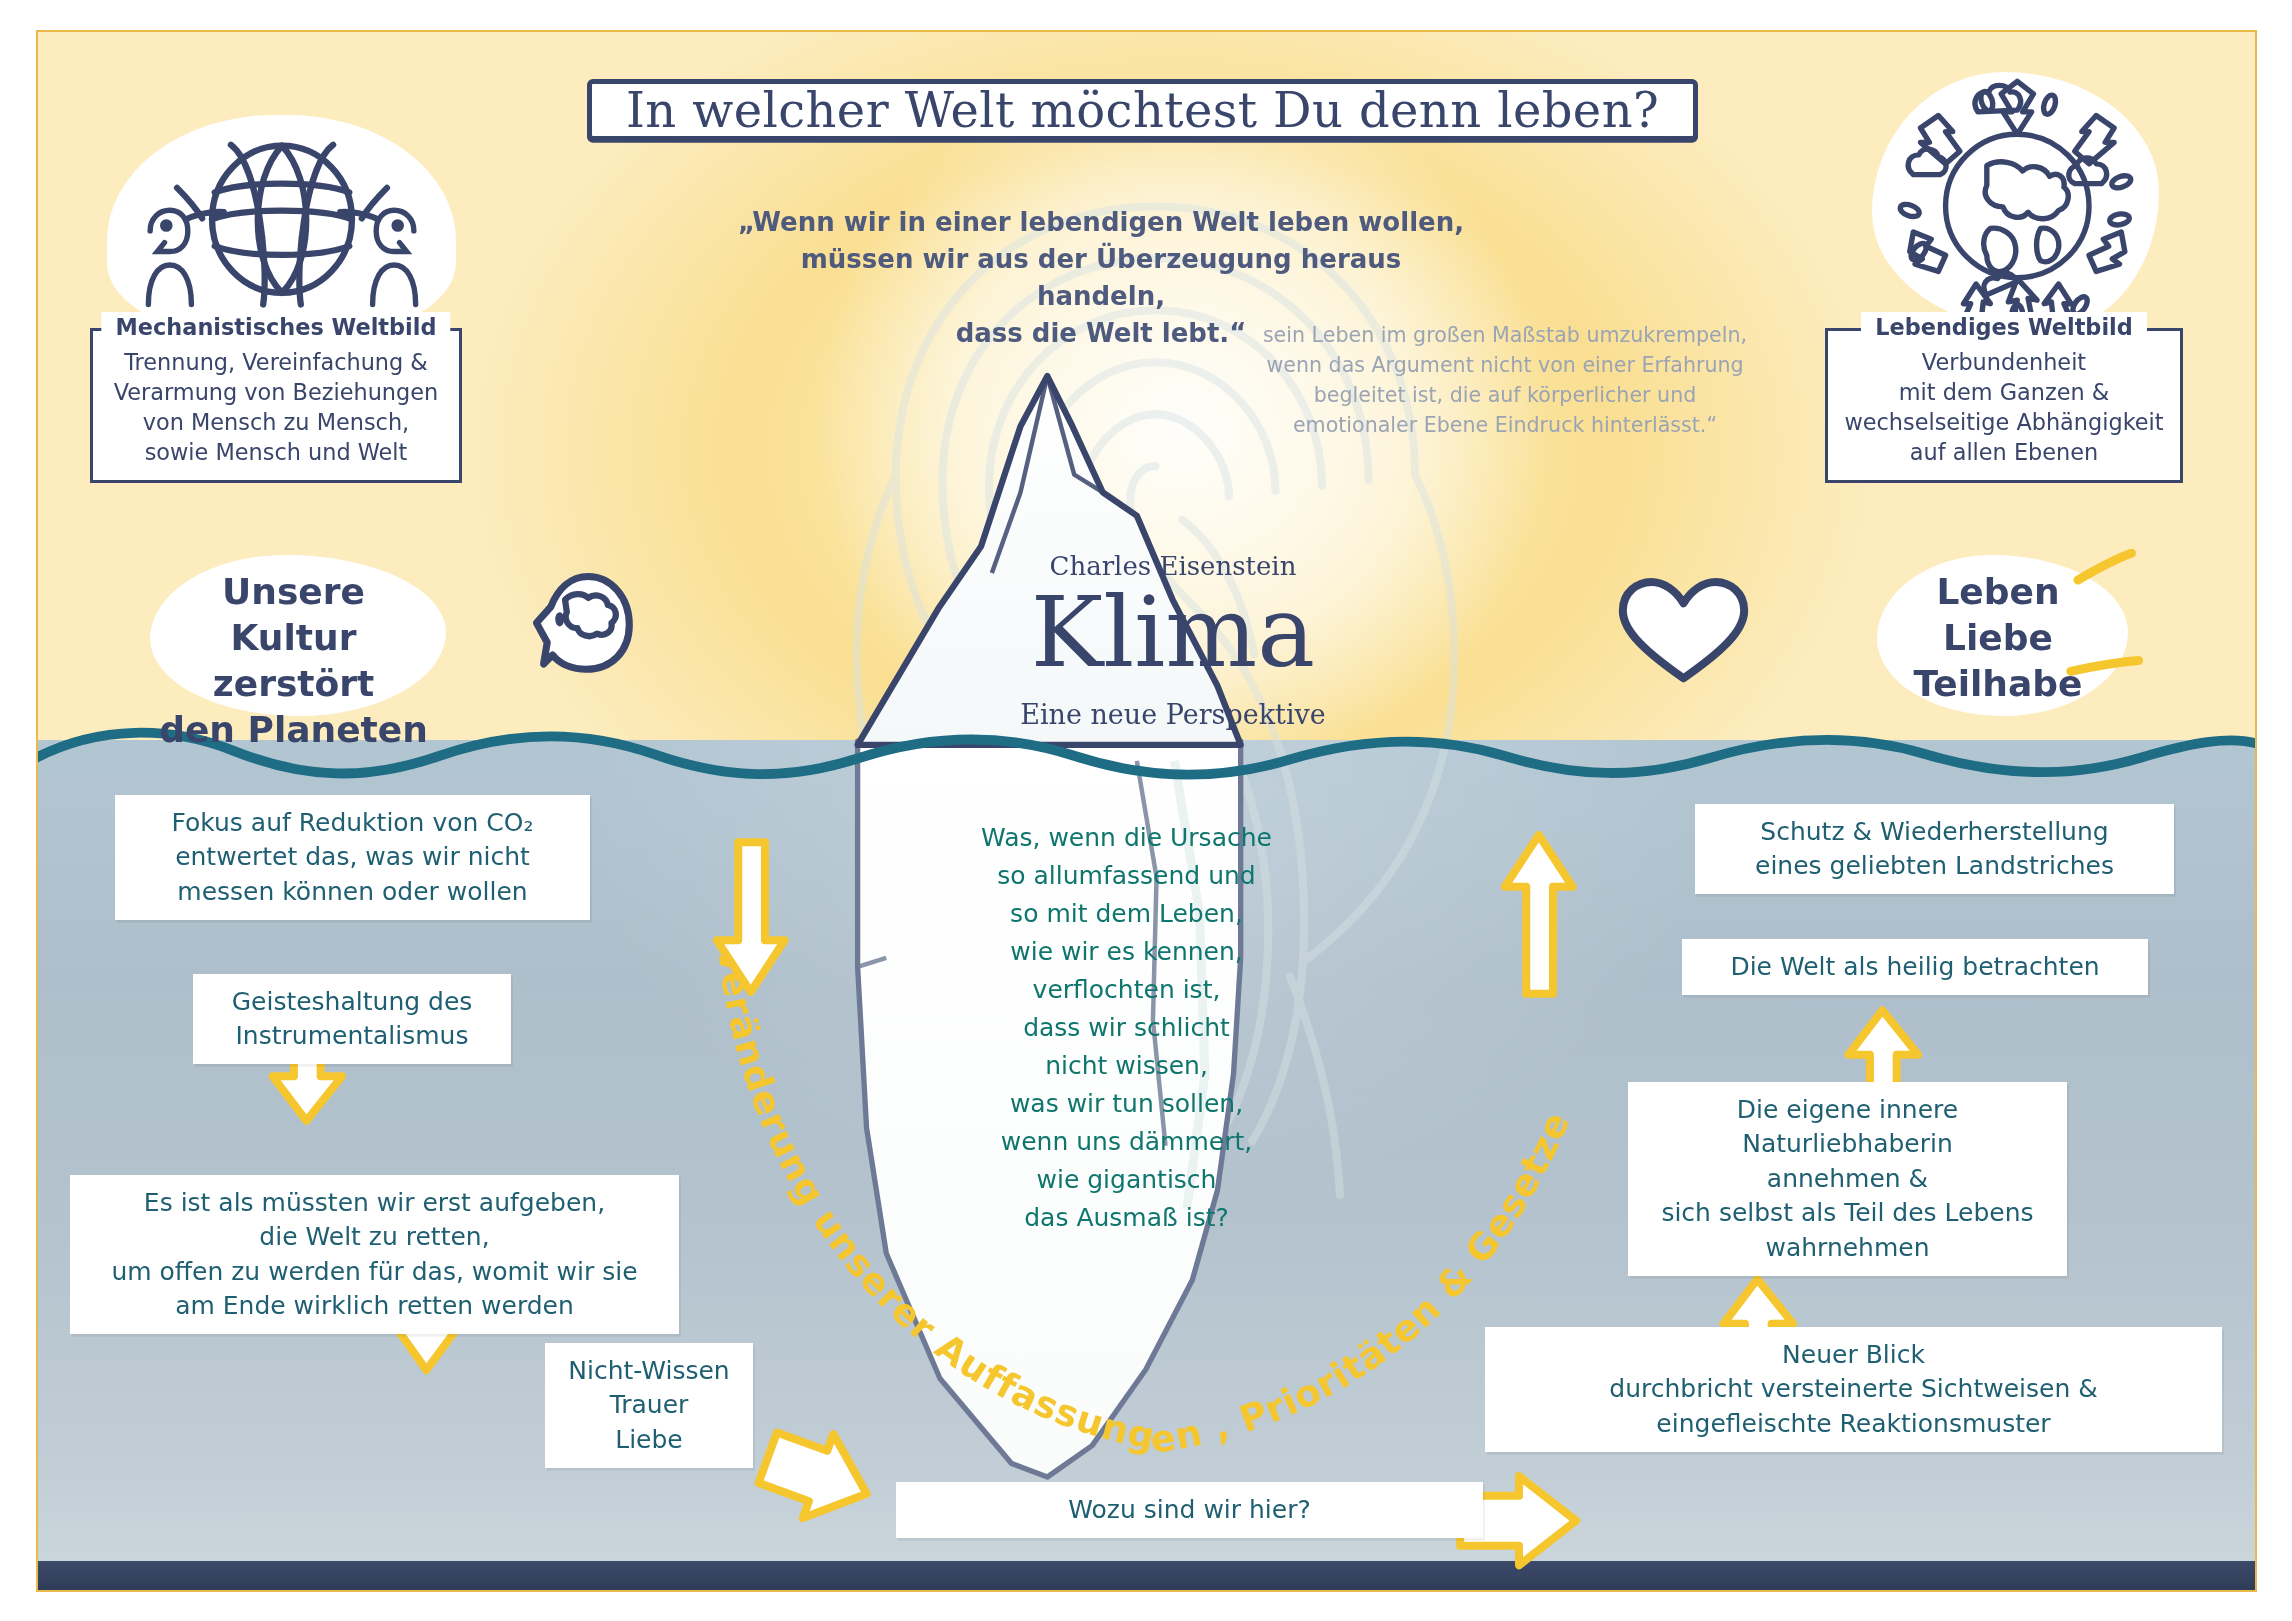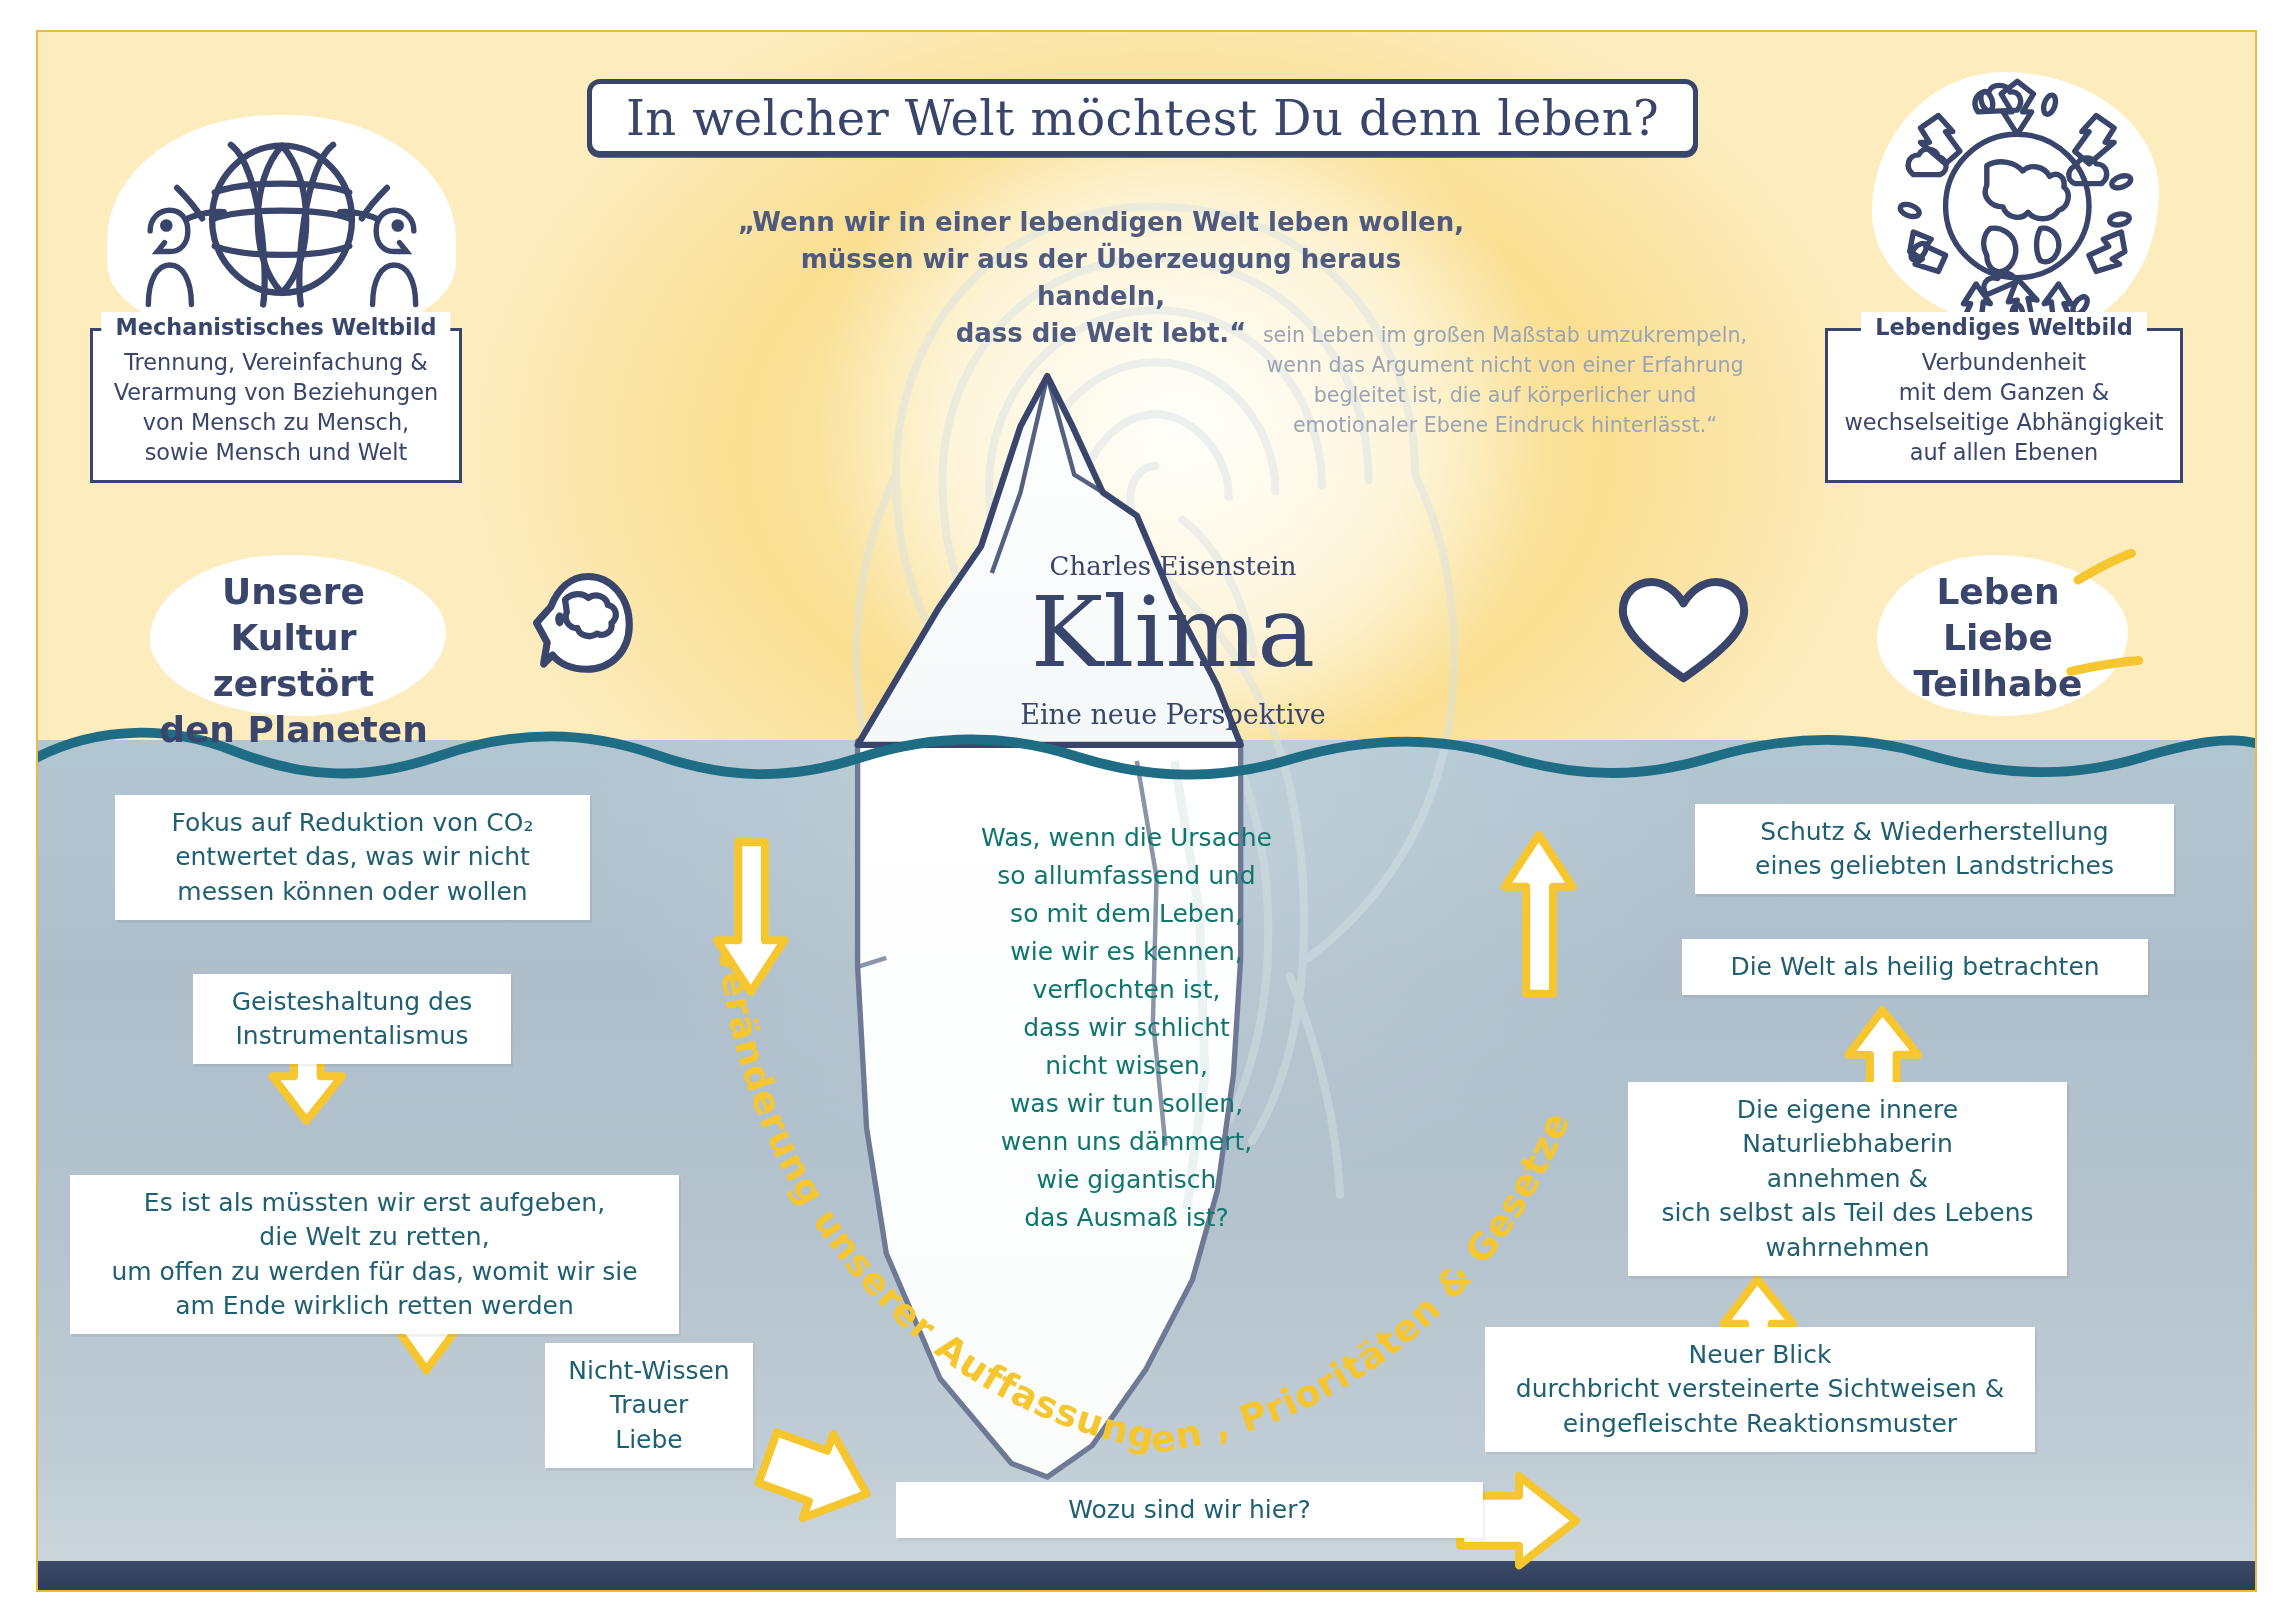--- a/index.html
+++ b/index.html
@@ -43,22 +43,22 @@
   .pageframe{
     position:absolute;left:36px;top:29.6px;width:2221px;height:1562px;
     border:2.7px solid #e9b94a;box-sizing:border-box;pointer-events:none;
   }
   
   .fingerprint{position:absolute;left:627px;top:99px;width:1057px;height:1128px;opacity:.45;}
   
   .waveline{position:absolute;left:36px;top:681px;width:2221px;height:125px;}
   
   .title-box{
-    position:absolute;left:587px;top:79px;width:1111px;height:77px;
-    background:#ffffff;border:5.4px solid #39456b;border-radius:13px;
+    position:absolute;left:587px;top:79px;width:1111px;height:62px;
+    background:#ffffff;border:5.4px solid #39456b;border-radius:6px;
     box-sizing:border-box;display:flex;align-items:center;justify-content:center;
     box-shadow:0 1.8px 0 #39456b;
   }
   .title-box span{
     font-family:"DejaVu Serif", serif;font-size:48px;color:#39456b;
     letter-spacing:0.4px;white-space:nowrap;
   }
   
   .quote-main{
     position:absolute;left:734px;top:204px;width:734px;
@@ -430,20 +430,20 @@
     <div>Die Welt als heilig betrachten</div>
   </div>
 
   <div class="note" style="left:1628px;top:1082px;width:439px;">
     <div>Die eigene innere Naturliebhaberin</div>
     <div>annehmen &amp;</div>
     <div>sich selbst als Teil des Lebens</div>
     <div>wahrnehmen</div>
   </div>
 
-  <div class="note" style="left:1485px;top:1327px;width:550px;">
+  <div class="note" style="left:1485px;top:1327px;width:737px;">
     <div>Neuer Blick</div>
     <div>durchbricht versteinerte Sichtweisen &amp;</div>
     <div>eingefleischte Reaktionsmuster</div>
   </div>
 
 </div>
 
 
 </body></html>

